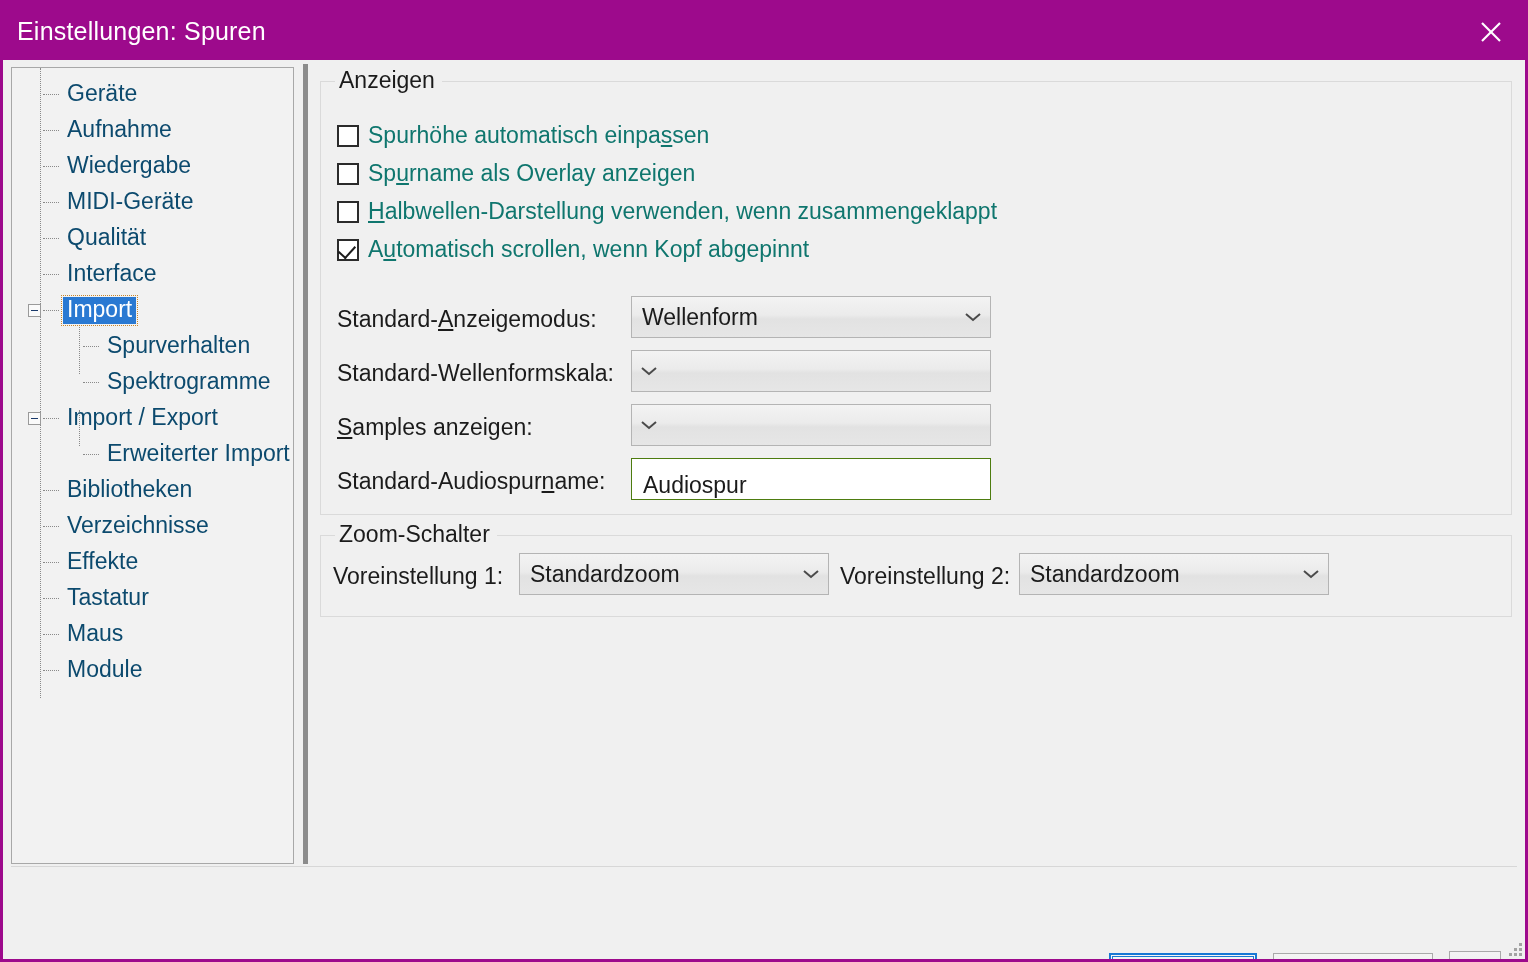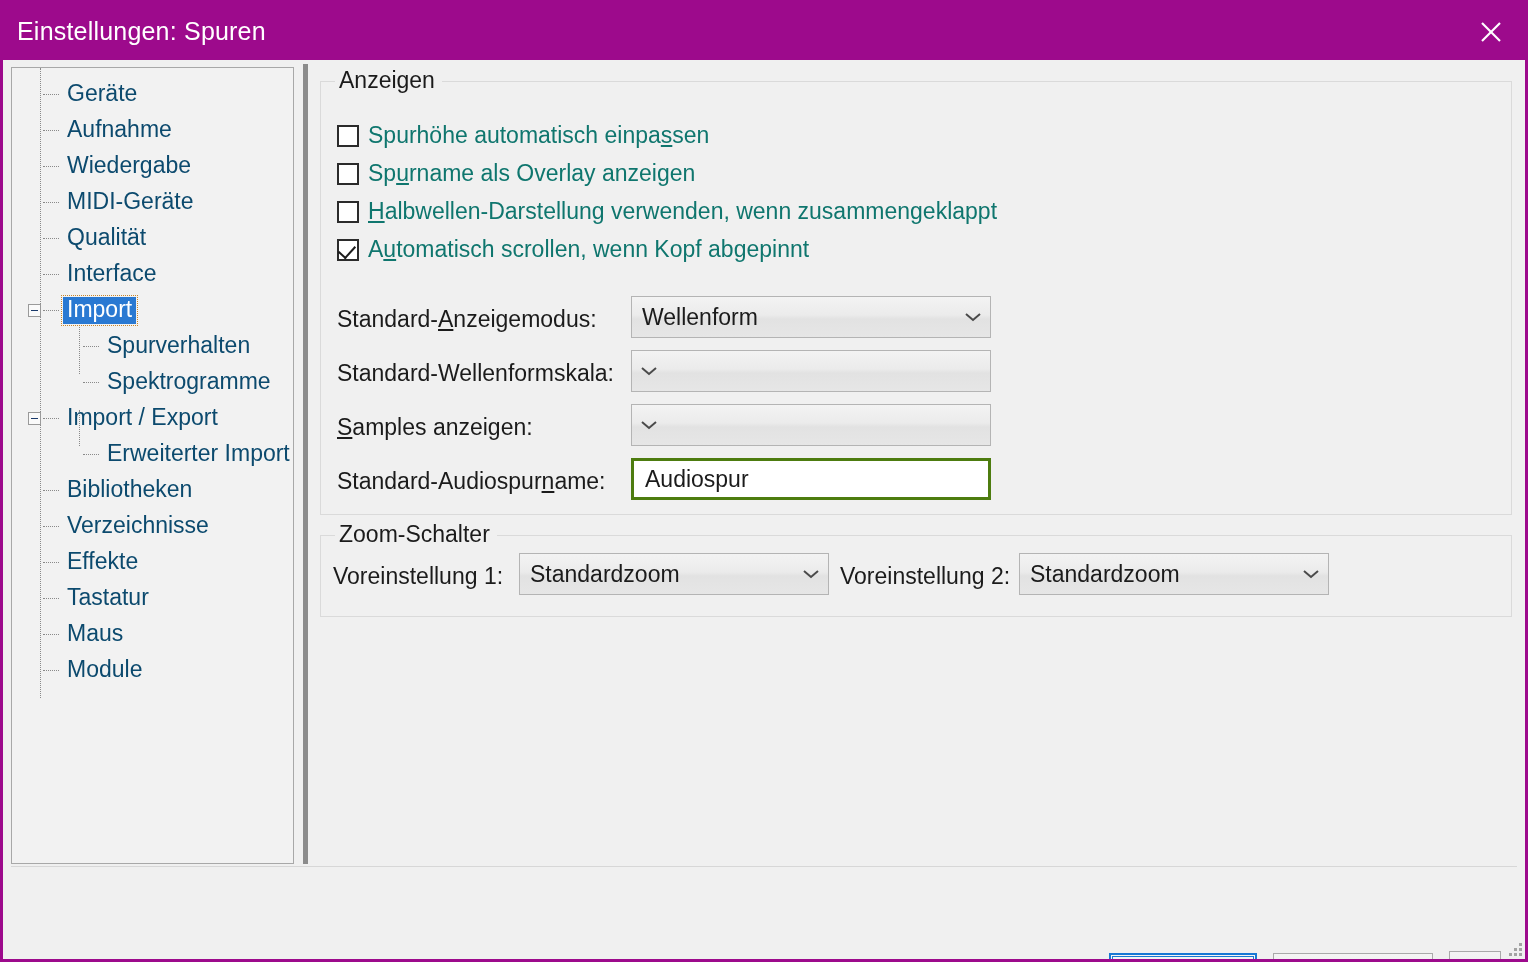--- a/index.html
+++ b/index.html
@@ -181,22 +181,22 @@
     white-space: nowrap; overflow: hidden;
   }
   .combo .carrow {
     width: 34px;
     display: flex; align-items: center; justify-content: center;
     flex: 0 0 auto;
   }
   .textinput {
     position: absolute;
     background: #ffffff;
-    border: 3px solid #4d7c0f;
-    display: flex; align-items: center;
+    border: 1px solid #4d7c0f;
+    display: flex; align-items: flex-end;
     cursor: text;
   }
   .textinput .tval {
     font-size: 23px; color: #1b1b1b;
     padding-left: 11px;
     white-space: nowrap;
   }
 
   
   #bottom-sep {

